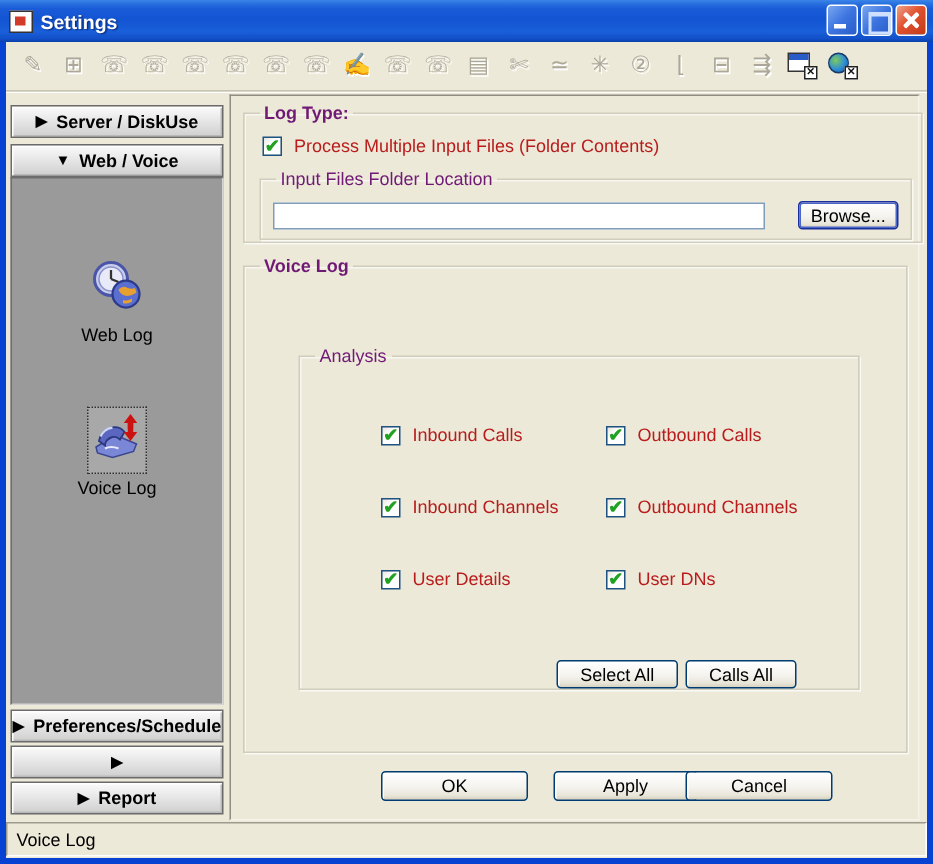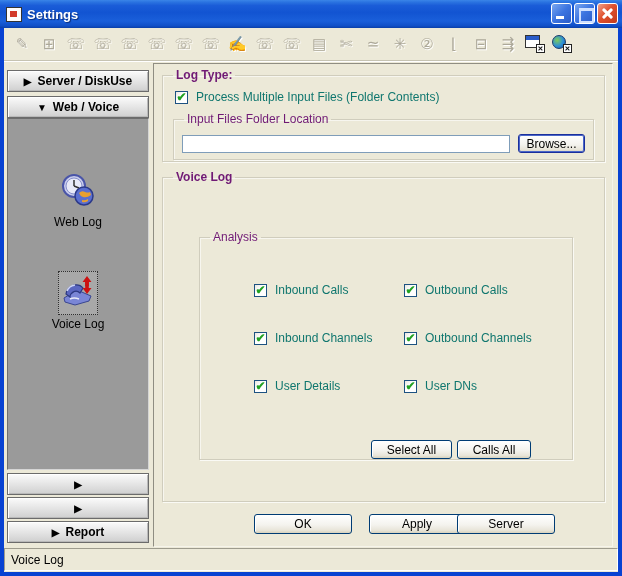--- a/index.html
+++ b/index.html
@@ -100,23 +100,23 @@
   .fs-voicelog{ left:8px; top:106px; width:443px; height:332px; }
   .fs-analysis{ left:36px; top:46px; width:374px; height:230px; }
 
   .cb-row{ display:flex; align-items:center; gap:8px; margin:4px 0 0 4px; }
   .cb{
     width:13px; height:13px; background:linear-gradient(135deg,#e8e6e0 0%,#ffffff 40%);
     border:1px solid #1d5281; display:inline-flex; align-items:center; justify-content:center; flex:0 0 auto;
     cursor:pointer;
   }
   .tick{ color:#21a121; font-size:12px; font-weight:bold; line-height:10px; margin-top:-1px; }
-  .cb-text{ font-size:12px; color:#0f766e; }
-
-  .folder-row{ display:flex; align-items:center; gap:8px; margin-top:4px; }
+  .cb-text{ font-size:12px; color:#b91c1c; }
+
+  .folder-row{ display:flex; align-items:center; gap:22px; margin-top:4px; }
   .folder-input{
     width:328px; height:18px; border:1px solid #7f9db9; background:#fff;
     font-family:"Liberation Sans",sans-serif; font-size:12px; padding:0 3px;
   }
 
   .xp-btn{
     border:1px solid #003c74; border-radius:3px;
     background:linear-gradient(180deg,#ffffff 0%,#f4f3ee 55%,#e8e5d9 85%,#d8d2bd 100%);
     box-shadow:inset 1px 1px 0 #ffffff;
     font-family:"Liberation Sans",sans-serif; font-size:12px; color:#000;
@@ -233,20 +233,21 @@
                 <rect x="24.2" y="8" width="3.6" height="6" fill="#cc1111"></rect>
               </g>
             </svg>
           </span>
           <div class="panel-label">Voice Log</div>
         </div>
       </div>
 
       <div class="side-btn" style="top:403px">
         <span class="tri">▶</span>
+        <span>Preferences/Schedule</span>
       </div>
       <div class="side-btn" style="top:427px">
         <span class="tri">▶</span>
       </div>
       <div class="side-btn" style="top:451px">
         <span class="tri">▶</span>
         <span>Report</span>
       </div>
     </div>
 
@@ -315,21 +316,21 @@
           </div>
 
           <button class="xp-btn btn-selectall">Select All</button>
           <button class="xp-btn btn-clearall">Calls All</button>
         </fieldset>
       </fieldset>
 
       <div class="action-row">
         <button class="xp-btn btn-ok">OK</button>
         <button class="xp-btn btn-apply">Apply</button>
-        <button class="xp-btn btn-cancel">Server</button>
+        <button class="xp-btn btn-cancel">Cancel</button>
       </div>
     </div>
 
     <div class="statusbar">
       <span>Voice Log</span>
     </div>
 
   </div>
 </div>
 

